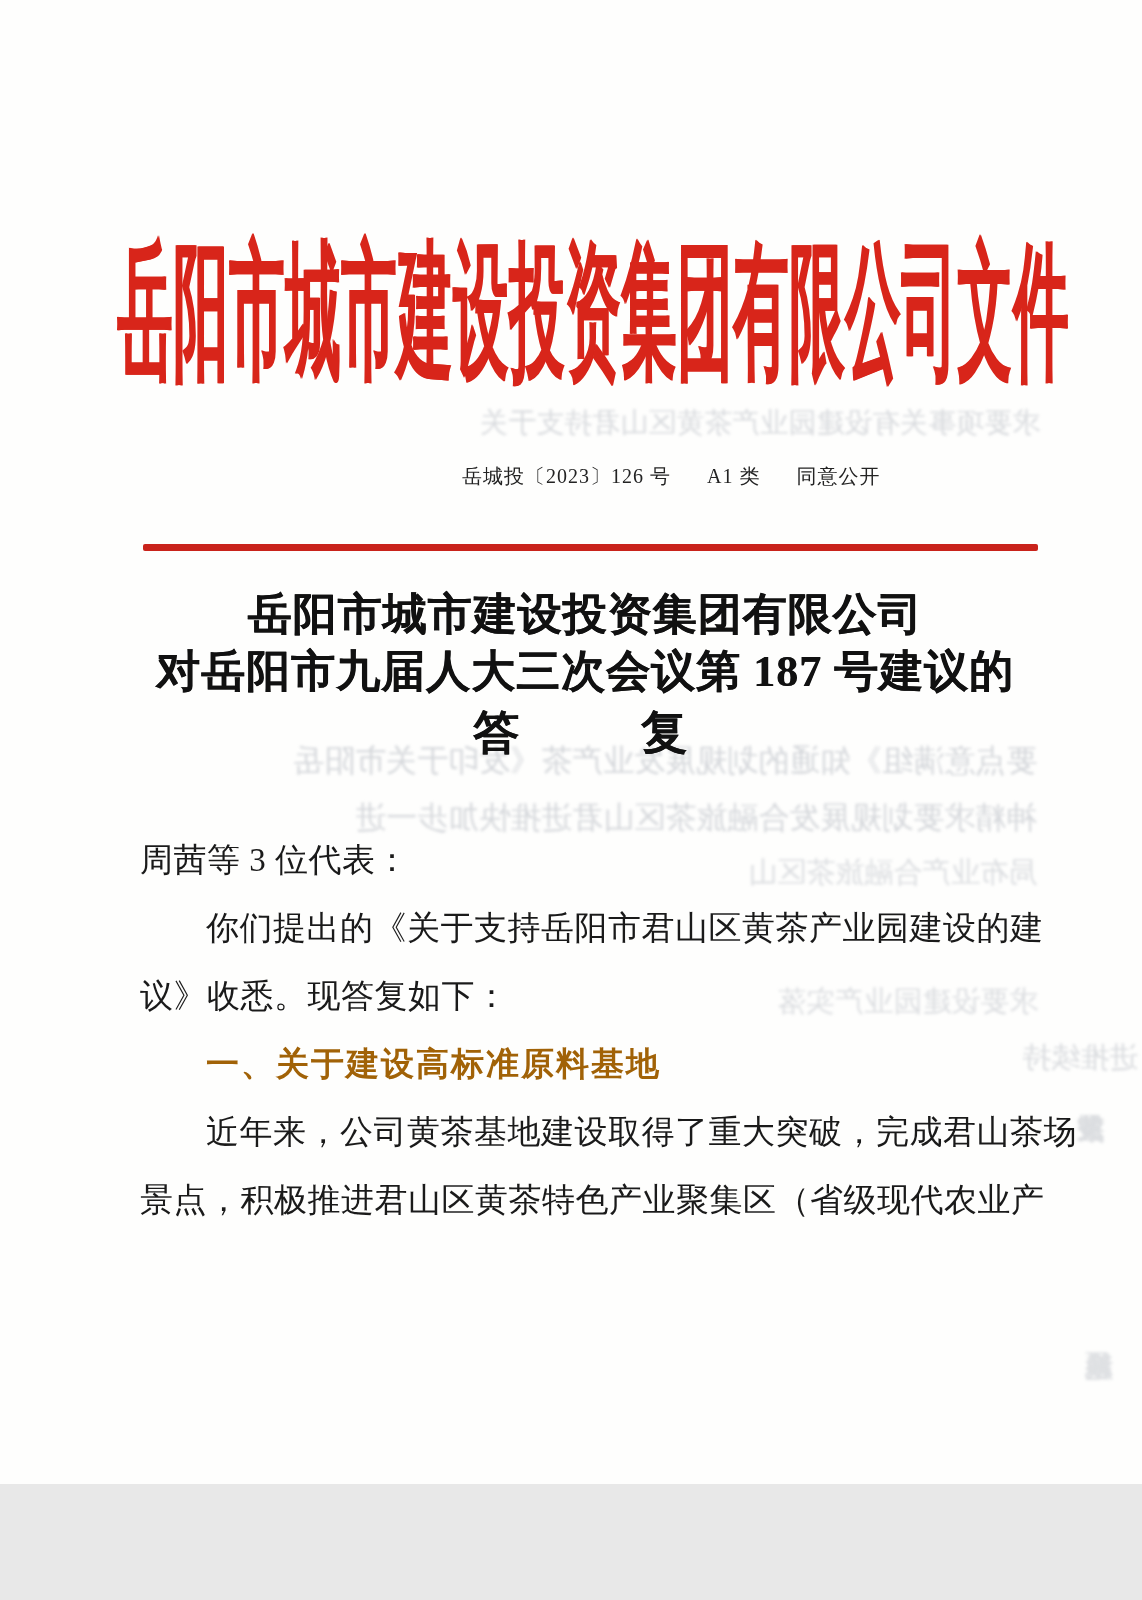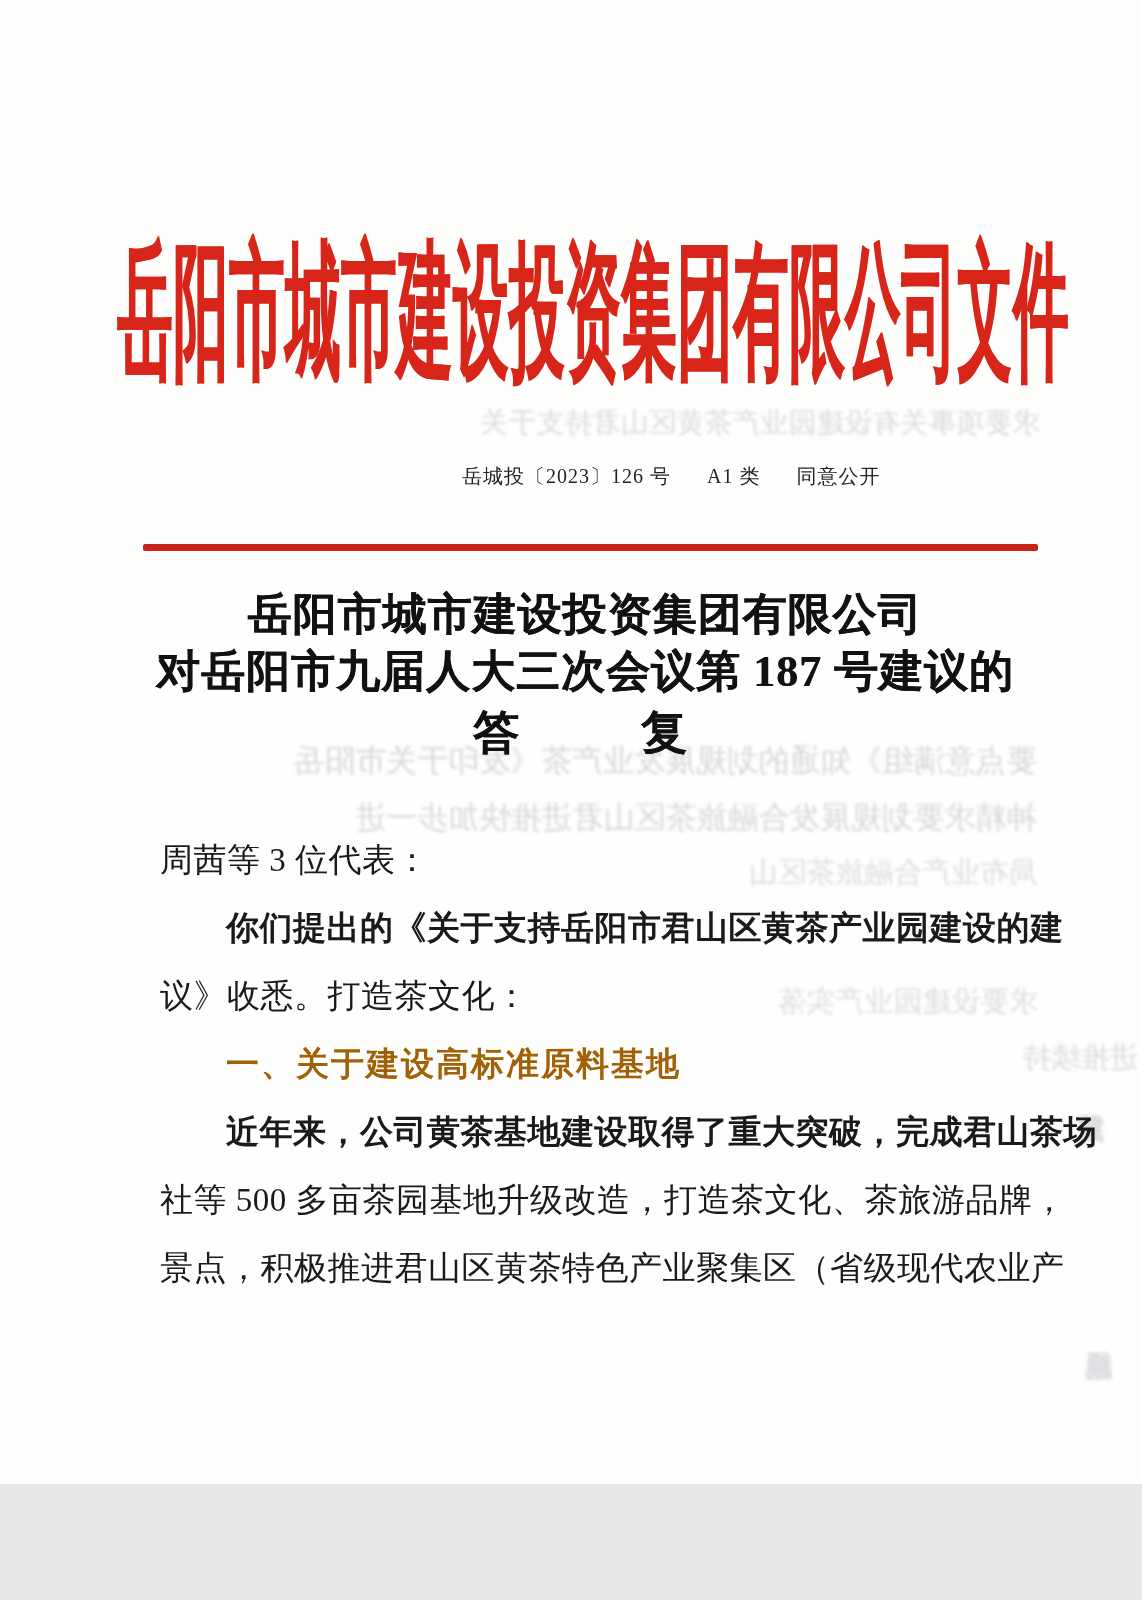--- a/index.html
+++ b/index.html
@@ -107,24 +107,23 @@
   
   .body-text {
     position: absolute;
     top: 826px;
     left: 140px;
     width: 885px;
     font-size: 33px;
     line-height: 68px;
     letter-spacing: 0.5px;
     color: #1a1a1a;
-    margin-left: 20px;
   }
   .body-text .line { white-space: nowrap; }
-  .body-text .line.indent { padding-left: 66px; font-weight: bold; }
+  .body-text .line.indent { padding-left: 66px; }
   .body-text .line.heading {
     font-family: "Liberation Sans", "DejaVu Sans", sans-serif;
     font-weight: bold;
     letter-spacing: 2px;
     color: #a16207;
   }
 
   
   .page-number {
     position: absolute;
@@ -165,22 +164,21 @@
 
   <div class="doc-title">
     <div class="t-line">岳阳市城市建设投资集团有限公司</div>
     <div class="t-line">对岳阳市九届人大三次会议第 187 号建议的</div>
     <div class="t-last">答　　复</div>
   </div>
 
   <div class="body-text">
     <div class="line">周茜等 3 位代表：</div>
     <div class="line indent">你们提出的《关于支持岳阳市君山区黄茶产业园建设的建</div>
-    <div class="line">议》收悉。打造茶文化：</div>
+    <div class="line">议》收悉。现答复如下：</div>
     <div class="line indent heading">一、关于建设高标准原料基地</div>
     <div class="line indent">近年来，公司黄茶基地建设取得了重大突破，完成君山茶场</div>
-    <div class="line">社等 500 多亩茶园基地升级改造，打造茶文化、茶旅游品牌，</div>
     <div class="line">景点，积极推进君山区黄茶特色产业聚集区（省级现代农业产</div>
   </div>
 
   <div class="page-number">1</div>
 
 </div>
 
 </body></html>

